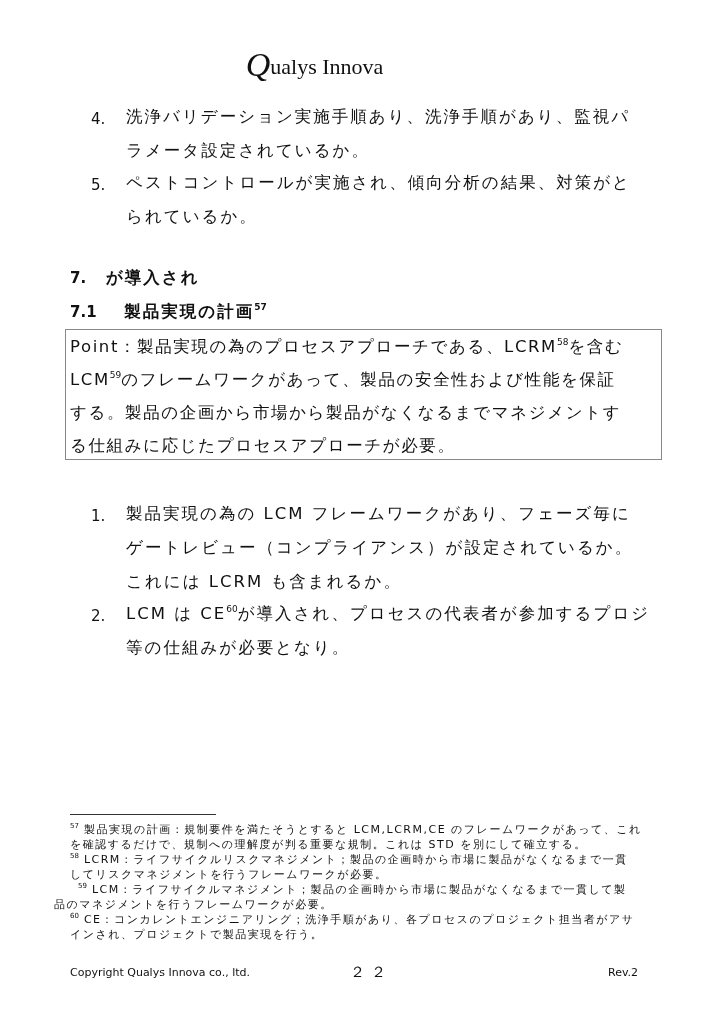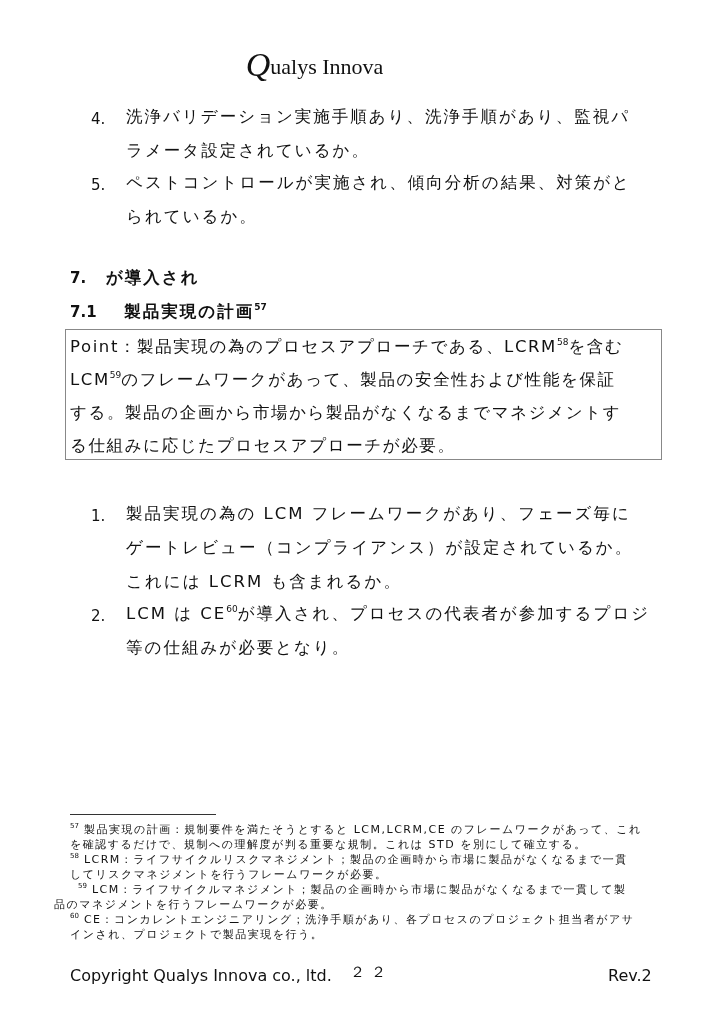--- a/index.html
+++ b/index.html
@@ -8,21 +8,21 @@
   .header-logo { left: 0; width: 629px; top: 48px; text-align: center; font-family: "Liberation Serif", serif; font-size: 22px; color: #111; }
   .header-logo .bigq { font-style: italic; font-size: 34px; line-height: 1; vertical-align: -2px; }
   .line { font-size: 16.5px; letter-spacing: 2px; white-space: nowrap; line-height: 20px; }
   .num { font-size: 15px; letter-spacing: 0; }
   sup { font-size: 9px; vertical-align: 7px; letter-spacing: 0; line-height: 0; }
   .h7 { font-weight: bold; }
   .box { left: 65px; top: 329px; width: 597px; height: 131px; border: 1px solid #888; box-sizing: border-box; }
   .rule { left: 70px; top: 814px; width: 146px; height: 1px; background: #333; }
   .fn { font-size: 11px; letter-spacing: 1.5px; white-space: nowrap; line-height: 13px; }
   .fn sup { font-size: 7px; vertical-align: 5px; }
-  .footer { font-size: 16px; white-space: nowrap; }
+  .footer { font-size: 11px; white-space: nowrap; }
   .pageno { font-family: Liberation Mono, monospace; font-size: 15px; letter-spacing: 6px; }
 </style>
 </head>
 <body>
 
 <div class="abs header-logo">
   <span class="bigq">Q</span><span>ualys Innova</span>
 </div>
 
 <div>

